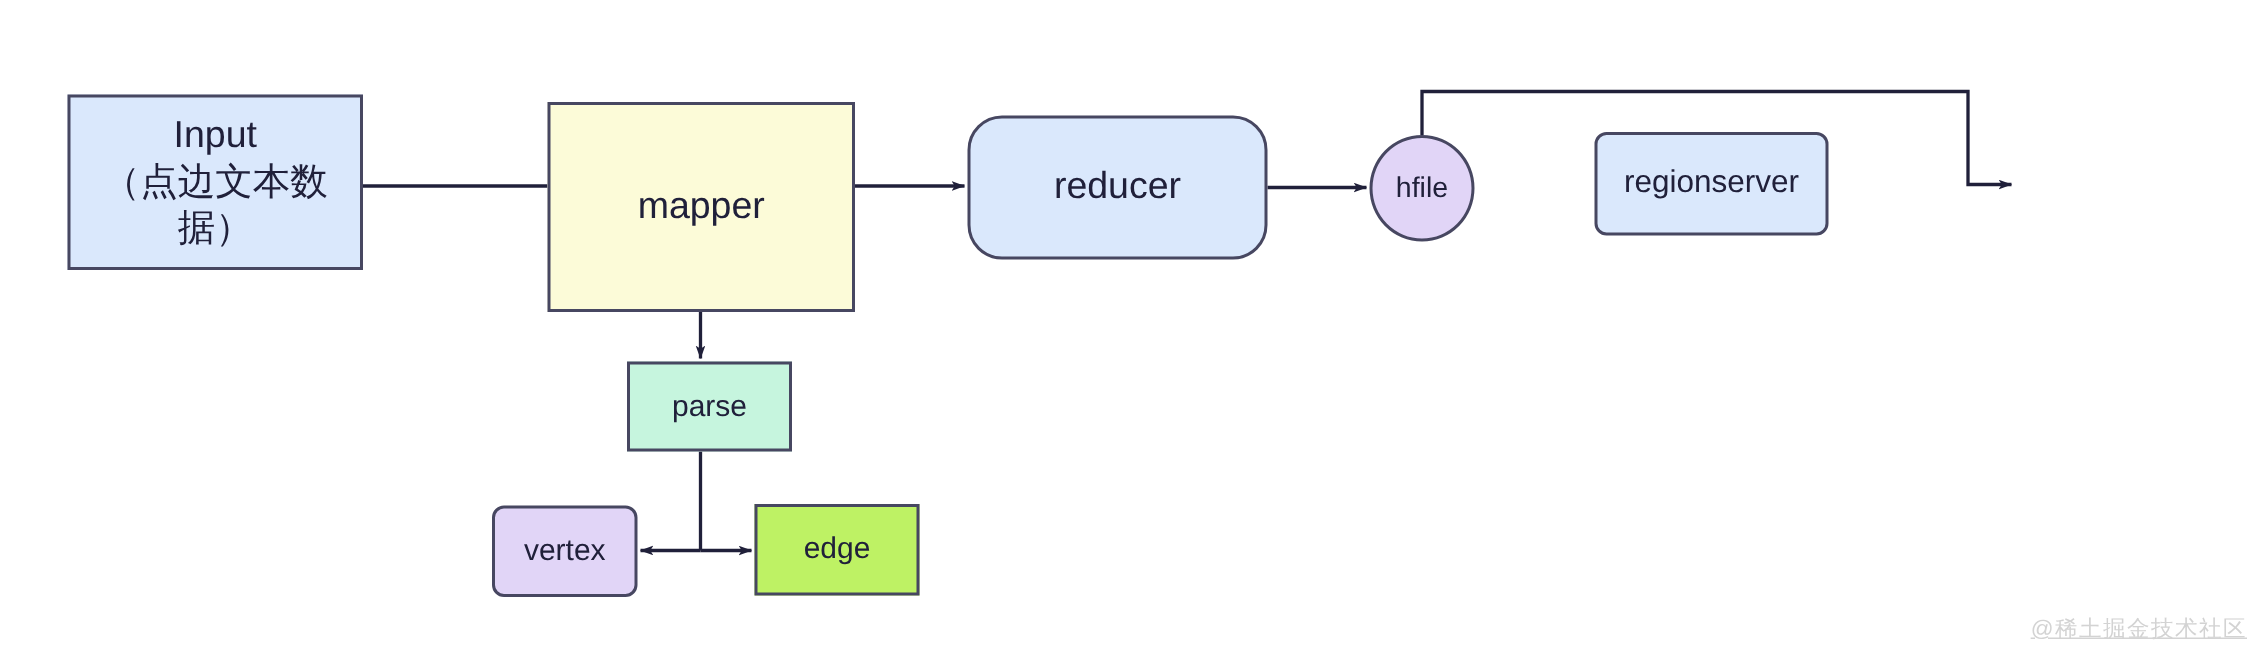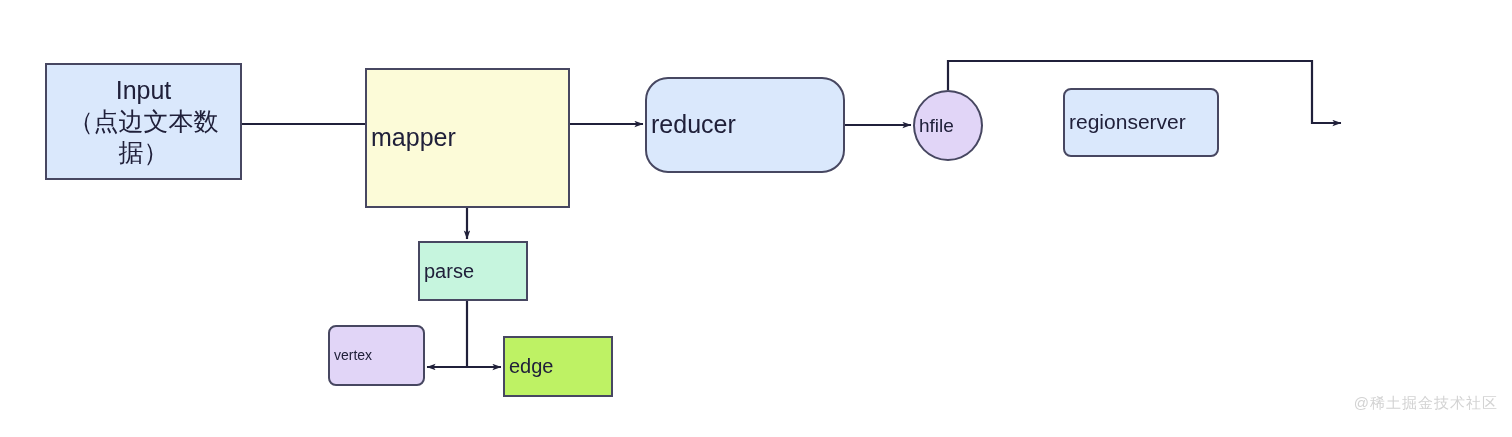--- a/index.html
+++ b/index.html
@@ -24,21 +24,21 @@
     top: 0;
     width: 1512px;
     height: 437px;
     pointer-events: none;
   }
   .node {
     position: absolute;
     box-sizing: border-box;
     display: flex;
     align-items: center;
-    justify-content: flex-start;
+    justify-content: center;
     text-align: center;
     color: #20203a;
     border: 2px solid #474761;
     line-height: 1.25;
     z-index: 2;
   }
   .node-label {
     display: block;
     white-space: pre-line;
     padding: 0 4px;
@@ -84,41 +84,42 @@
     border-radius: 8px;
     font-size: 21px;
   }
   #node-parse {
     left: 418px; top: 241px;
     width: 110px; height: 60px;
     background: #c6f5de;
     font-size: 20px;
   }
   #node-vertex {
-    left: 328px; top: 325px;
+    left: 328px; top: 337px;
     width: 97px; height: 61px;
     background: #e1d5f7;
     border-radius: 8px;
-    font-size: 14px;
+    font-size: 20px;
   }
   #node-edge {
     left: 503px; top: 336px;
     width: 110px; height: 61px;
     background: #bef264;
     font-size: 20px;
   }
   #watermark {
     position: absolute;
     right: 14px;
-    bottom: 24px;
+    bottom: 8px;
     font-size: 15px;
     color: #d3d3d3;
     letter-spacing: 1px;
     z-index: 3;
     user-select: none;
+    text-decoration: underline;
   }
 </style>
 </head>
 <body>
 
 <div id="canvas">
 
   <svg id="edges" viewBox="0 0 1512 437" width="1512" height="437" xmlns="http://www.w3.org/2000/svg">
     <defs>
       <marker id="arrow" markerWidth="10" markerHeight="10" refX="8.6" refY="3.2" orient="auto" markerUnits="userSpaceOnUse">

